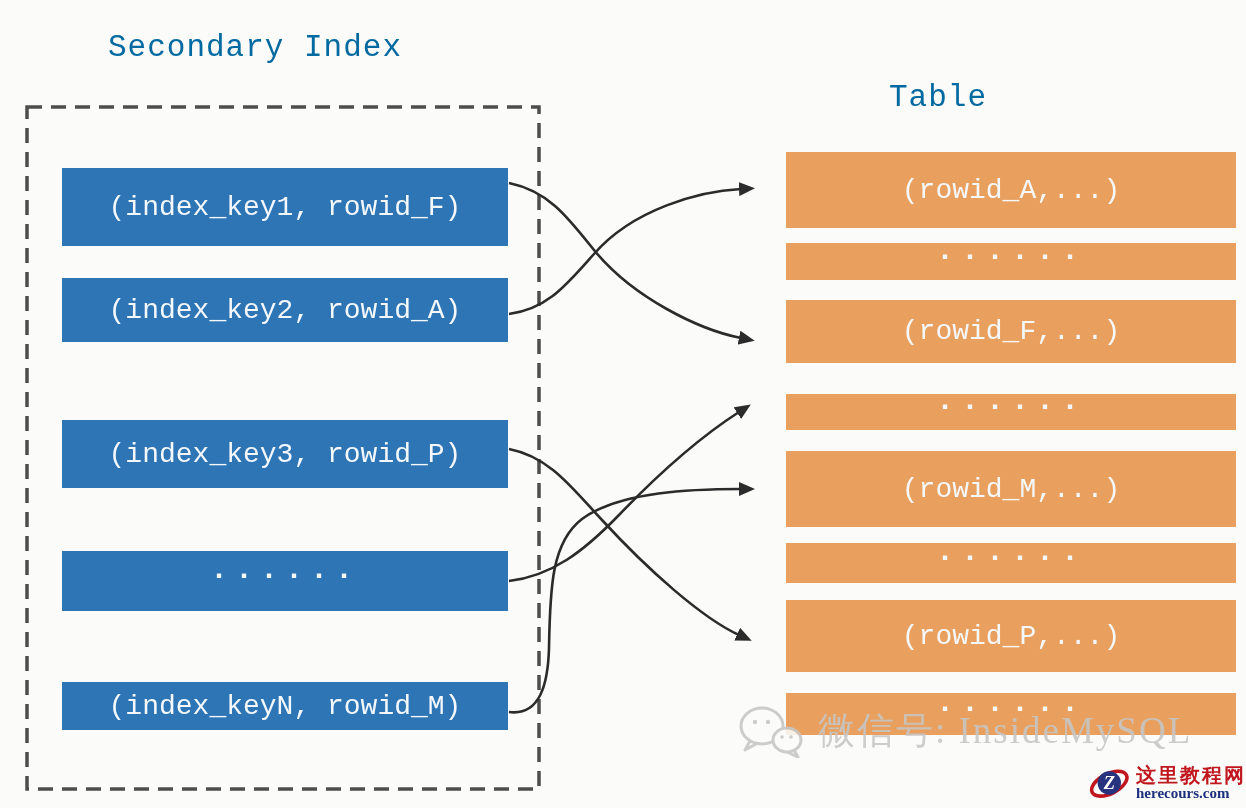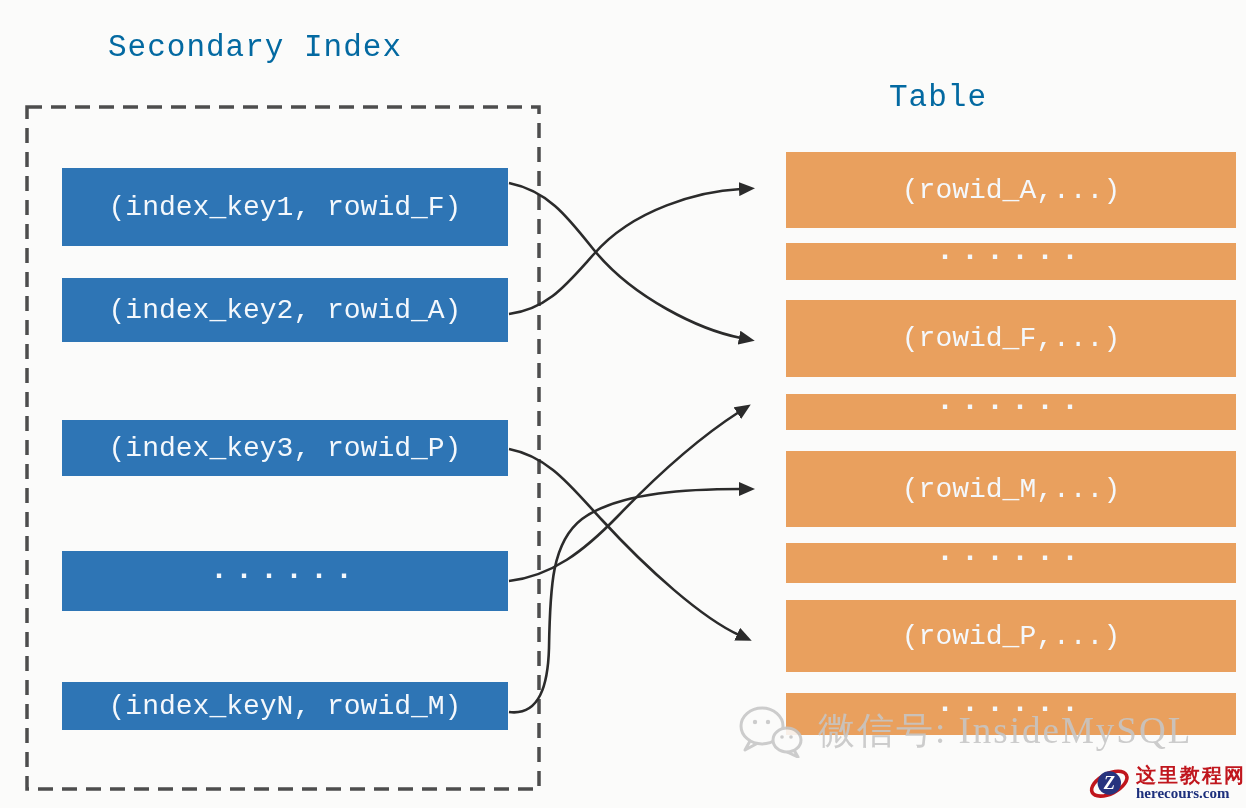--- a/index.html
+++ b/index.html
@@ -78,37 +78,37 @@
   <div class="title left-title">Secondary Index</div>
   <div class="title right-title">Table</div>
 
 
   <div class="row lrow" style="top:168px;height:78px;">
     <span>(index_key1, rowid_F)</span>
   </div>
   <div class="row lrow" style="top:278px;height:64px;">
     <span>(index_key2, rowid_A)</span>
   </div>
-  <div class="row lrow" style="top:420px;height:56px;">
+  <div class="row lrow" style="top:420px;height:68px;">
     <span>(index_key3, rowid_P)</span>
   </div>
   <div class="row lrow" style="top:551px;height:60px;">
     <span class="dots">......</span>
   </div>
   <div class="row lrow" style="top:682px;height:48px;">
     <span>(index_keyN, rowid_M)</span>
   </div>
 
   <div class="row rrow" style="top:152px;height:76px;">
     <span>(rowid_A,...)</span>
   </div>
   <div class="row rrow" style="top:243px;height:37px;">
     <span class="dots">......</span>
   </div>
-  <div class="row rrow" style="top:300px;height:77px;">
+  <div class="row rrow" style="top:300px;height:63px;">
     <span>(rowid_F,...)</span>
   </div>
   <div class="row rrow" style="top:394px;height:36px;">
     <span class="dots">......</span>
   </div>
   <div class="row rrow" style="top:451px;height:76px;">
     <span>(rowid_M,...)</span>
   </div>
   <div class="row rrow" style="top:543px;height:40px;">
     <span class="dots">......</span>

